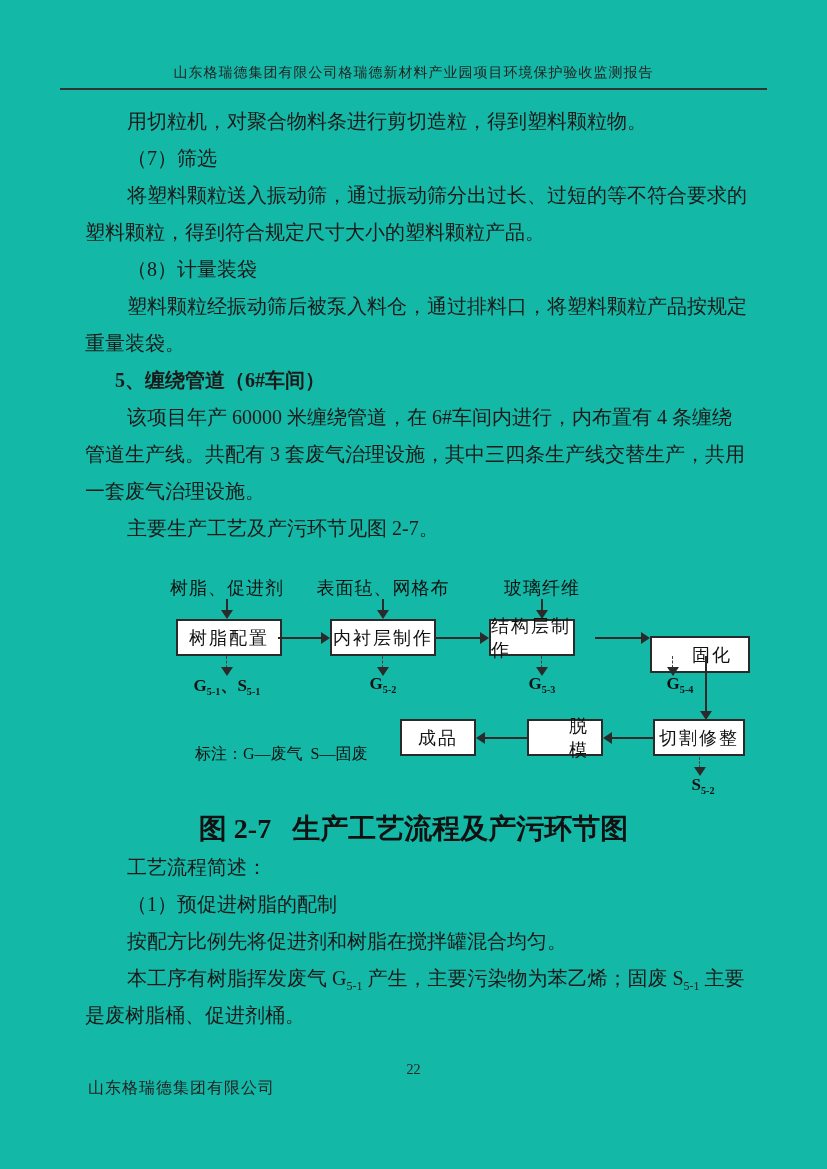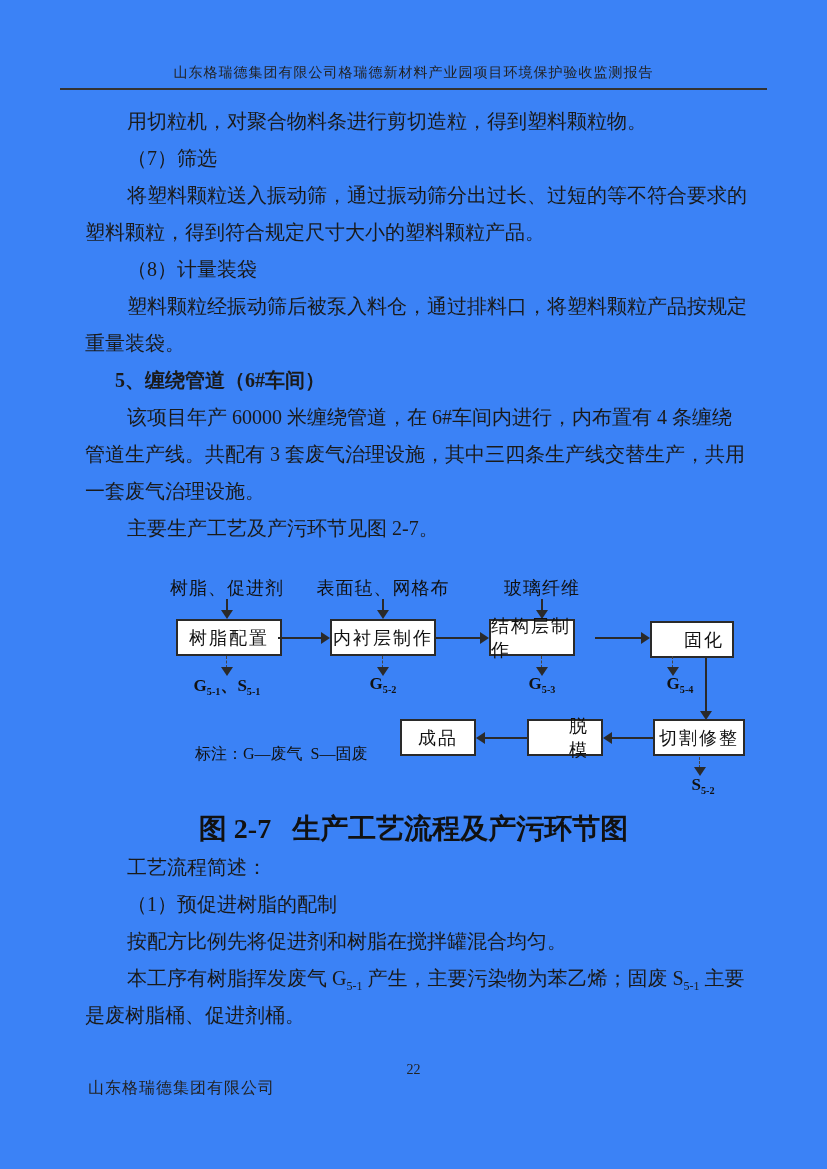--- a/index.html
+++ b/index.html
@@ -1,18 +1,18 @@
 <!DOCTYPE html>
 <html lang="zh"><head>
 <meta charset="utf-8">
 <style>
   html,body{margin:0;padding:0;background:#e8e8e8;}
   .page{
     position:relative;width:827px;height:1169px;margin:0 auto;
-    background:#3b82f6;overflow:hidden;
+    background:#14b8a6;overflow:hidden;
     font-family:"Liberation Serif","DejaVu Serif",serif;
     color:#1a1a1a;
   }
   
   .header-title{
     position:absolute;top:64px;left:0;width:100%;
     text-align:center;font-size:14px;letter-spacing:1px;color:#222;
   }
   .header-rule{
     position:absolute;top:88px;left:60px;width:707px;height:2px;background:#333;
@@ -76,21 +76,21 @@
     <div class="vline" style="left:226px;top:43px;height:12px;"></div>
     <div class="head-down" style="left:221px;top:54px;"></div>
     <div class="vline" style="left:382px;top:43px;height:12px;"></div>
     <div class="head-down" style="left:377px;top:54px;"></div>
     <div class="vline" style="left:541px;top:43px;height:12px;"></div>
     <div class="head-down" style="left:536px;top:54px;"></div>
 
     <div class="fbox" style="left:176px;top:63px;width:106px;">树脂配置</div>
     <div class="fbox" style="left:330px;top:63px;width:106px;">内衬层制作</div>
     <div class="fbox" style="left:489px;top:63px;width:86px;">结构层制作</div>
-    <div class="fbox" style="left:650px;top:65px;width:84px;padding-left:24px;">固化</div>
+    <div class="fbox" style="left:650px;top:80px;width:100px;padding-left:24px;">固化</div>
 
     <div class="hline" style="left:278px;top:81px;width:44px;"></div>
     <div class="head-right" style="left:321px;top:76px;"></div>
     <div class="hline" style="left:436px;top:81px;width:45px;"></div>
     <div class="head-right" style="left:480px;top:76px;"></div>
     <div class="hline" style="left:595px;top:81px;width:47px;"></div>
     <div class="head-right" style="left:641px;top:76px;"></div>
 
     <div class="vline dashed" style="left:226px;top:100px;height:12px;"></div>
     <div class="head-down" style="left:221px;top:111px;"></div>

